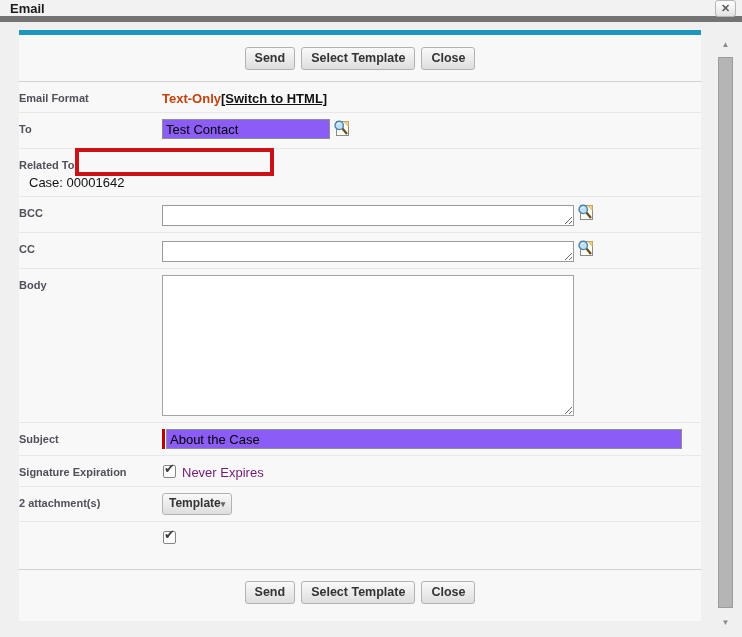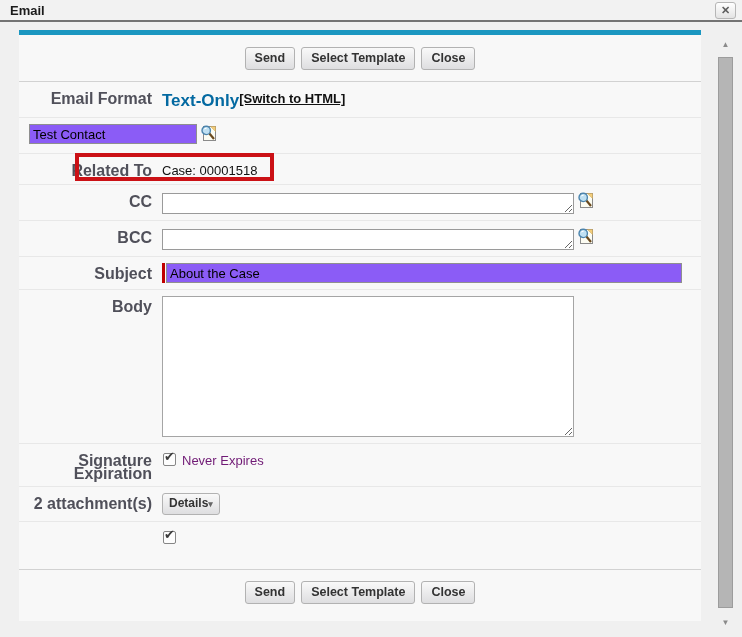--- a/index.html
+++ b/index.html
@@ -9,21 +9,21 @@
     background: #f0f0f0;
     position: relative;
     overflow: hidden;
     color: #222;
   }
 
   
   .titlebar {
     position: absolute; top: 0; left: 0; right: 0; height: 22px;
     background: #f2f2f2;
-    border-bottom: 2px solid #737373;
+    border-bottom: 6px solid #737373;
     display: flex; align-items: center; justify-content: space-between;
     padding: 0 6px 0 10px;
   }
   .titlebar .title { font-size: 13px; font-weight: bold; color: #1b1b1b; }
   .close-btn {
     width: 21px; height: 17px;
     border: 1px solid #b6b6b6; border-radius: 3px;
     background: linear-gradient(#ffffff, #e3e3e3);
     color: #5f5f5f; font-size: 11px; font-weight: bold; line-height: 14px;
     text-align: center; cursor: pointer;
@@ -51,29 +51,29 @@
 
   
   .form { margin-top: 0; }
   .row {
     display: flex; align-items: flex-start;
     padding: 6px 0 6px;
     border-bottom: 1px solid #e8e8e8;
   }
   .row.no-line { border-bottom: none; }
   .label-col {
-    flex: none; width: 133px; text-align: right;
-    font-size: 16px; font-weight: bold; color: #50505a;
+    flex: none; width: 133px; text-align: left;
+    font-size: 11px; font-weight: bold; color: #50505a;
     padding-top: 4px; line-height: 13px;
   }
   .field-col { margin-left: 10px; flex: 1; display: flex; align-items: flex-start; }
   .field-col.bottom-align { align-items: flex-end; }
 
   .value-text { font-size: 13px; color: #111; padding-top: 3px; }
-  .value-bold { font-size: 17px; font-weight: bold; color: #0369a1; padding-top: 3px; }
+  .value-bold { font-size: 13px; font-weight: bold; color: #c2410c; padding-top: 3px; }
   .switch-link {
     font-size: 13px; font-weight: bold; color: #111;
     text-decoration: underline; margin-left: 0; padding-top: 3px; cursor: pointer;
   }
 
   input.text {
     height: 20px; font-size: 13px; font-family: "Liberation Sans", sans-serif;
     border: 1px solid #8f8f8f; background: #8b5cf6; padding: 1px 3px; color: #000;
   }
   .to-input { width: 168px; }
@@ -86,21 +86,21 @@
   textarea.body-area {
     width: 412px; height: 141px; font-size: 13px;
     font-family: "Liberation Sans", sans-serif;
     border: 1px solid #a5a5a5; background: #fff; resize: both; padding: 2px 3px;
   }
   .lookup { margin-left: 3px; cursor: pointer; flex: none; }
 
   .req-bar { width: 3px; height: 20px; background: #c00000; margin-right: 1px; flex: none; }
 
   
-  .row.related { position: relative; }
+  .row.related { position: relative; flex-direction: column; }
   .annotation-box {
     position: absolute; left: 56px; top: -1px; width: 199px; height: 28px;
     border: 4px solid #cb1116; pointer-events: none;
   }
 
   
   .checkbox {
     width: 13px; height: 13px; flex: none;
     border: 1px solid #868686; border-radius: 2px; background: #fdfdfd;
     position: relative; margin: 3px 6px 0 1px; cursor: pointer;
@@ -146,104 +146,105 @@
 
     <div class="row">
       <div class="label-col">Email Format</div>
       <div class="field-col">
         <span class="value-bold">Text-Only</span>
         <span class="switch-link">[Switch to HTML]</span>
       </div>
     </div>
 
     <div class="row">
+      <div class="label-col">To</div>
       <div class="field-col">
         <input class="text to-input" value="Test Contact" style="">
         <span class="lookup">
           <svg width="17" height="19" viewBox="0 0 17 19">
             <rect x="3.5" y="2.5" width="12" height="14" fill="#fcfcf2" stroke="#8a8a8a"></rect>
             <path d="M10.5 2.5 h5 v5 z" fill="#f3cd7a" stroke="#c9a254" stroke-width="0.5"></path>
             <line x1="9" y1="9" x2="14" y2="15" stroke="#6b4a1e" stroke-width="2.2"></line>
             <circle cx="6.2" cy="6.4" r="4.2" fill="#bfe0f2" stroke="#4b84ad" stroke-width="1.4"></circle>
             <path d="M4.4 5.2 a2.4 2.4 0 0 1 2.2 -1" stroke="#fff" stroke-width="1.1" fill="none"></path>
           </svg>
         </span>
       </div>
     </div>
 
     <div class="row related">
       <div class="label-col">Related To</div>
       <div class="field-col">
-        <span class="value-text">Case: 00001518</span>
+        <span class="value-text">Case: 00001642</span>
       </div>
       <div class="annotation-box"></div>
     </div>
 
+
+    <div class="row">
+      <div class="label-col">BCC</div>
+      <div class="field-col bottom-align">
+        <textarea class="addr" style=""></textarea>
+        <span class="lookup">
+          <svg width="17" height="19" viewBox="0 0 17 19">
+            <rect x="3.5" y="2.5" width="12" height="14" fill="#fcfcf2" stroke="#8a8a8a"></rect>
+            <path d="M10.5 2.5 h5 v5 z" fill="#f3cd7a" stroke="#c9a254" stroke-width="0.5"></path>
+            <line x1="9" y1="9" x2="14" y2="15" stroke="#6b4a1e" stroke-width="2.2"></line>
+            <circle cx="6.2" cy="6.4" r="4.2" fill="#bfe0f2" stroke="#4b84ad" stroke-width="1.4"></circle>
+            <path d="M4.4 5.2 a2.4 2.4 0 0 1 2.2 -1" stroke="#fff" stroke-width="1.1" fill="none"></path>
+          </svg>
+        </span>
+      </div>
+    </div>
 
     <div class="row">
       <div class="label-col">CC</div>
       <div class="field-col bottom-align">
         <textarea class="addr" style=""></textarea>
         <span class="lookup">
           <svg width="17" height="19" viewBox="0 0 17 19">
             <rect x="3.5" y="2.5" width="12" height="14" fill="#fcfcf2" stroke="#8a8a8a"></rect>
             <path d="M10.5 2.5 h5 v5 z" fill="#f3cd7a" stroke="#c9a254" stroke-width="0.5"></path>
             <line x1="9" y1="9" x2="14" y2="15" stroke="#6b4a1e" stroke-width="2.2"></line>
             <circle cx="6.2" cy="6.4" r="4.2" fill="#bfe0f2" stroke="#4b84ad" stroke-width="1.4"></circle>
             <path d="M4.4 5.2 a2.4 2.4 0 0 1 2.2 -1" stroke="#fff" stroke-width="1.1" fill="none"></path>
           </svg>
         </span>
       </div>
     </div>
 
     <div class="row">
-      <div class="label-col">BCC</div>
-      <div class="field-col bottom-align">
-        <textarea class="addr" style=""></textarea>
-        <span class="lookup">
-          <svg width="17" height="19" viewBox="0 0 17 19">
-            <rect x="3.5" y="2.5" width="12" height="14" fill="#fcfcf2" stroke="#8a8a8a"></rect>
-            <path d="M10.5 2.5 h5 v5 z" fill="#f3cd7a" stroke="#c9a254" stroke-width="0.5"></path>
-            <line x1="9" y1="9" x2="14" y2="15" stroke="#6b4a1e" stroke-width="2.2"></line>
-            <circle cx="6.2" cy="6.4" r="4.2" fill="#bfe0f2" stroke="#4b84ad" stroke-width="1.4"></circle>
-            <path d="M4.4 5.2 a2.4 2.4 0 0 1 2.2 -1" stroke="#fff" stroke-width="1.1" fill="none"></path>
-          </svg>
-        </span>
+      <div class="label-col">Body</div>
+      <div class="field-col">
+        <textarea class="body-area" style=""></textarea>
       </div>
     </div>
 
     <div class="row">
       <div class="label-col">Subject</div>
       <div class="field-col">
         <span class="req-bar"></span>
         <input class="text subject-input" value="About the Case" style="">
-      </div>
-    </div>
-
-    <div class="row">
-      <div class="label-col">Body</div>
-      <div class="field-col">
-        <textarea class="body-area" style=""></textarea>
       </div>
     </div>
 
     <div class="row">
       <div class="label-col">Signature Expiration</div>
       <div class="field-col">
         <span class="checkbox">
             <span class="check">✔</span>
           </span>
         <span class="check-label">Never Expires</span>
       </div>
     </div>
 
     <div class="row">
       <div class="label-col">2 attachment(s)</div>
       <div class="field-col">
-        <button class="btn details-btn"><span>Details</span><span class="arrow">▾</span></button>
+        <button class="btn details-btn"><span>Template</span><span class="arrow">▾</span></button>
       </div>
     </div>
 
     <div class="row no-line">
       <div class="label-col"></div>
       <div class="field-col">
         <span class="checkbox">
             <span class="check">✔</span>
           </span>
       </div>

